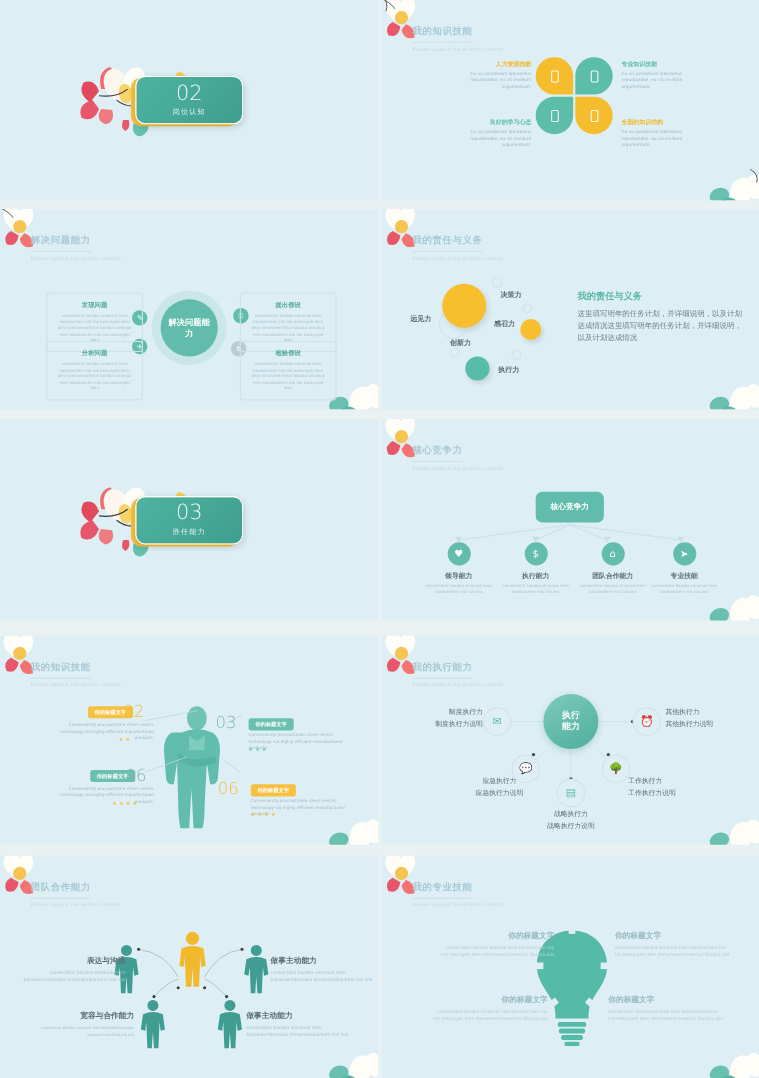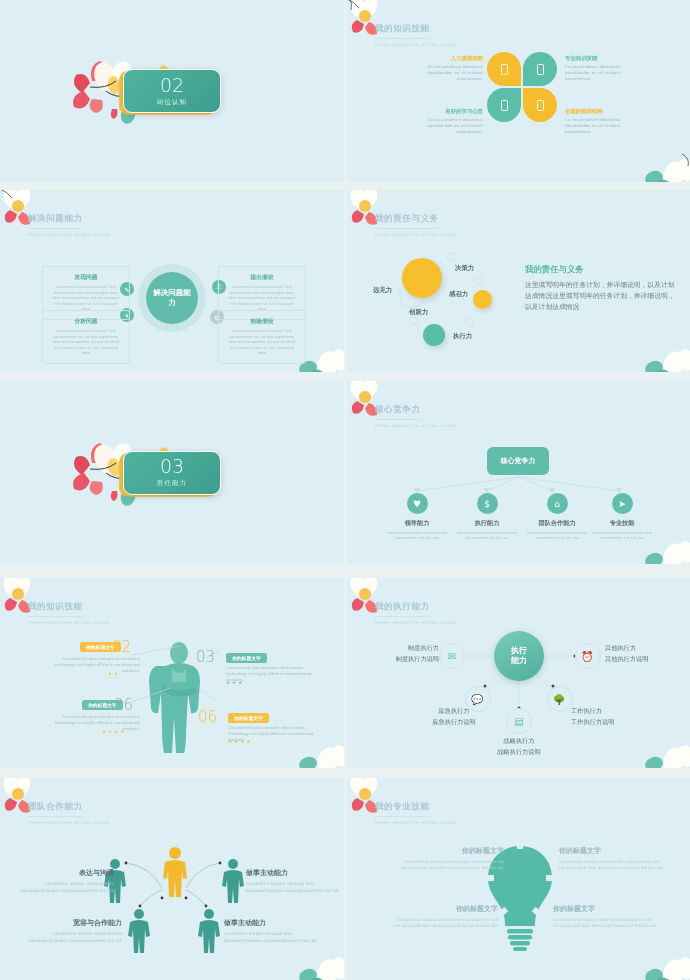--- a/index.html
+++ b/index.html
@@ -608,21 +608,21 @@
   </div>
 
   <div class="tmlab" style="left:14px;top:80px;text-align:right;">
     <div class="t">表达与沟通</div>
     <div class="b">consectitur baraka simanuk hem barakaechtumaka simanuksikachem tok tok</div>
   </div>
   <div class="tmlab" style="left:246px;top:80px;text-align:left;">
     <div class="t">做事主动能力</div>
     <div class="b">consectitur baraka simanuk hem barakaechtumaka simanuksikachem tok tok</div>
   </div>
-  <div class="tmlab" style="left:22px;top:130px;text-align:right;">
+  <div class="tmlab" style="left:22px;top:130px;text-align:right;font-family:Liberation Serif, serif;">
     <div class="t">宽容与合作能力</div>
     <div class="b">consectitur baraka simanuk hem barakaechtumaka simanuksikachem tok tok</div>
   </div>
   <div class="tmlab" style="left:224px;top:130px;text-align:left;">
     <div class="t">做事主动能力</div>
     <div class="b">consectitur baraka simanuk hem barakaechtumaka simanuksikachem tok tok</div>
   </div>
 </div>
 
 <div class="slide r" style="top:778px;height:202px;">

